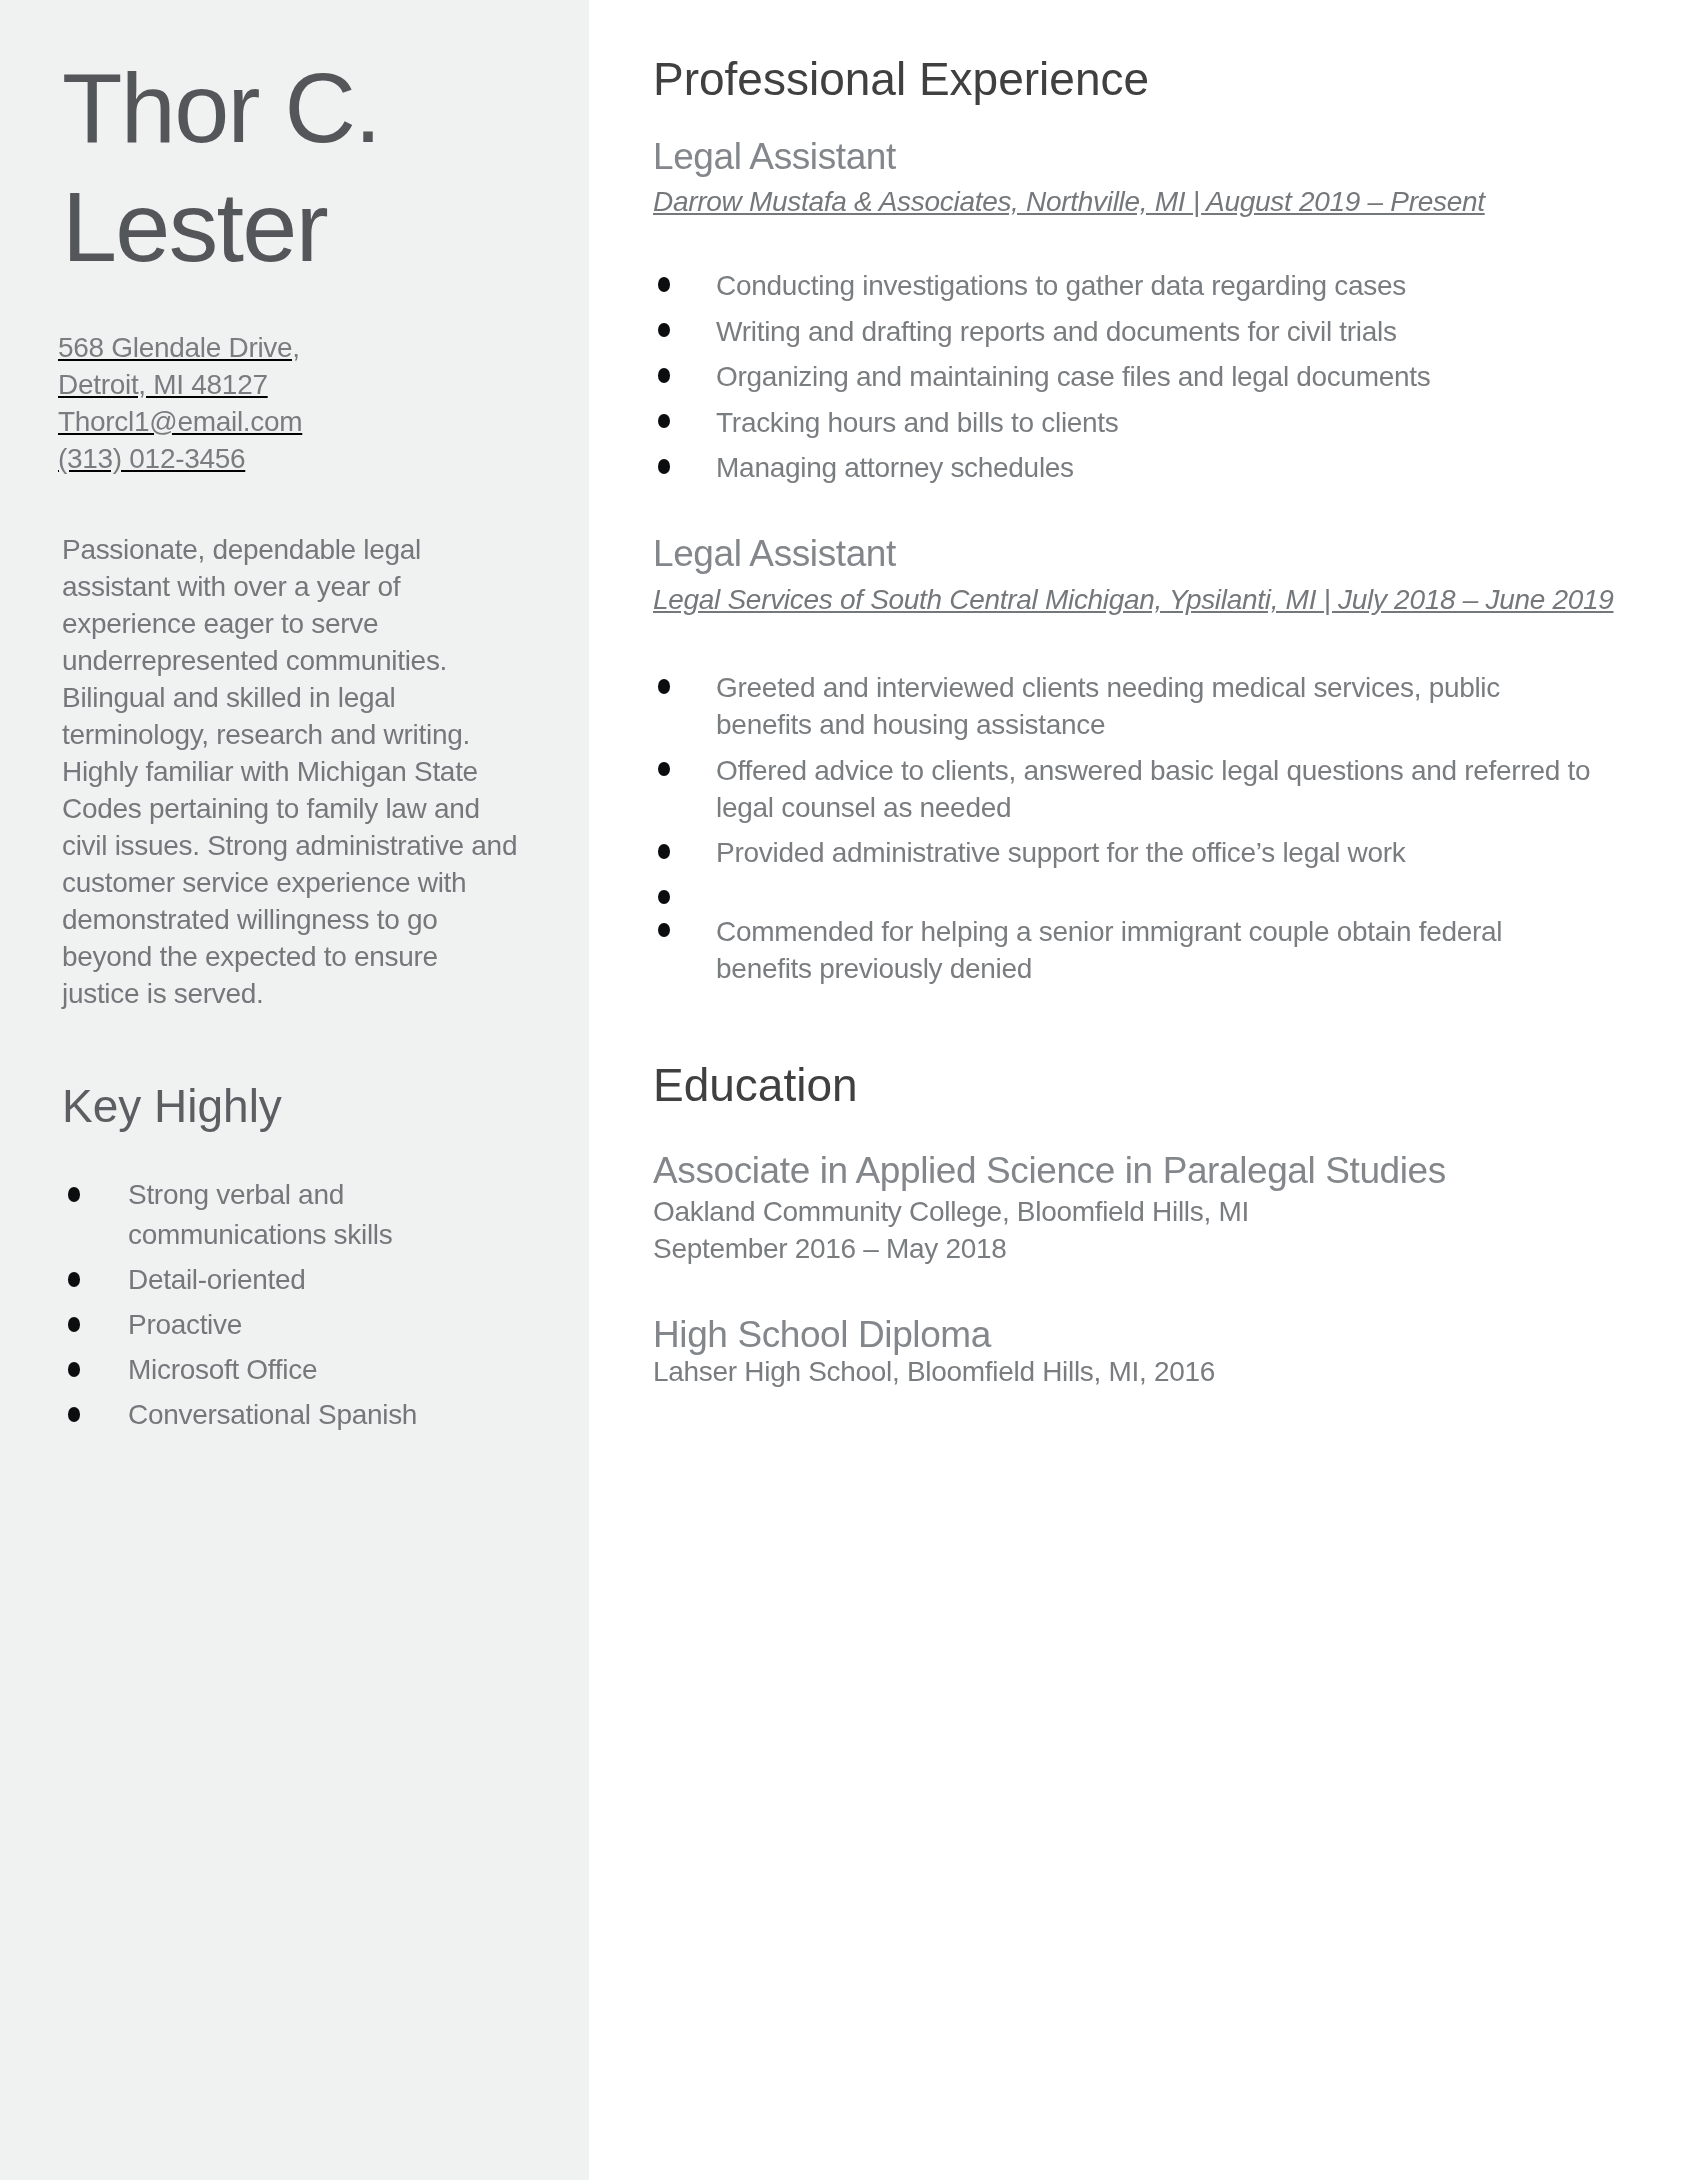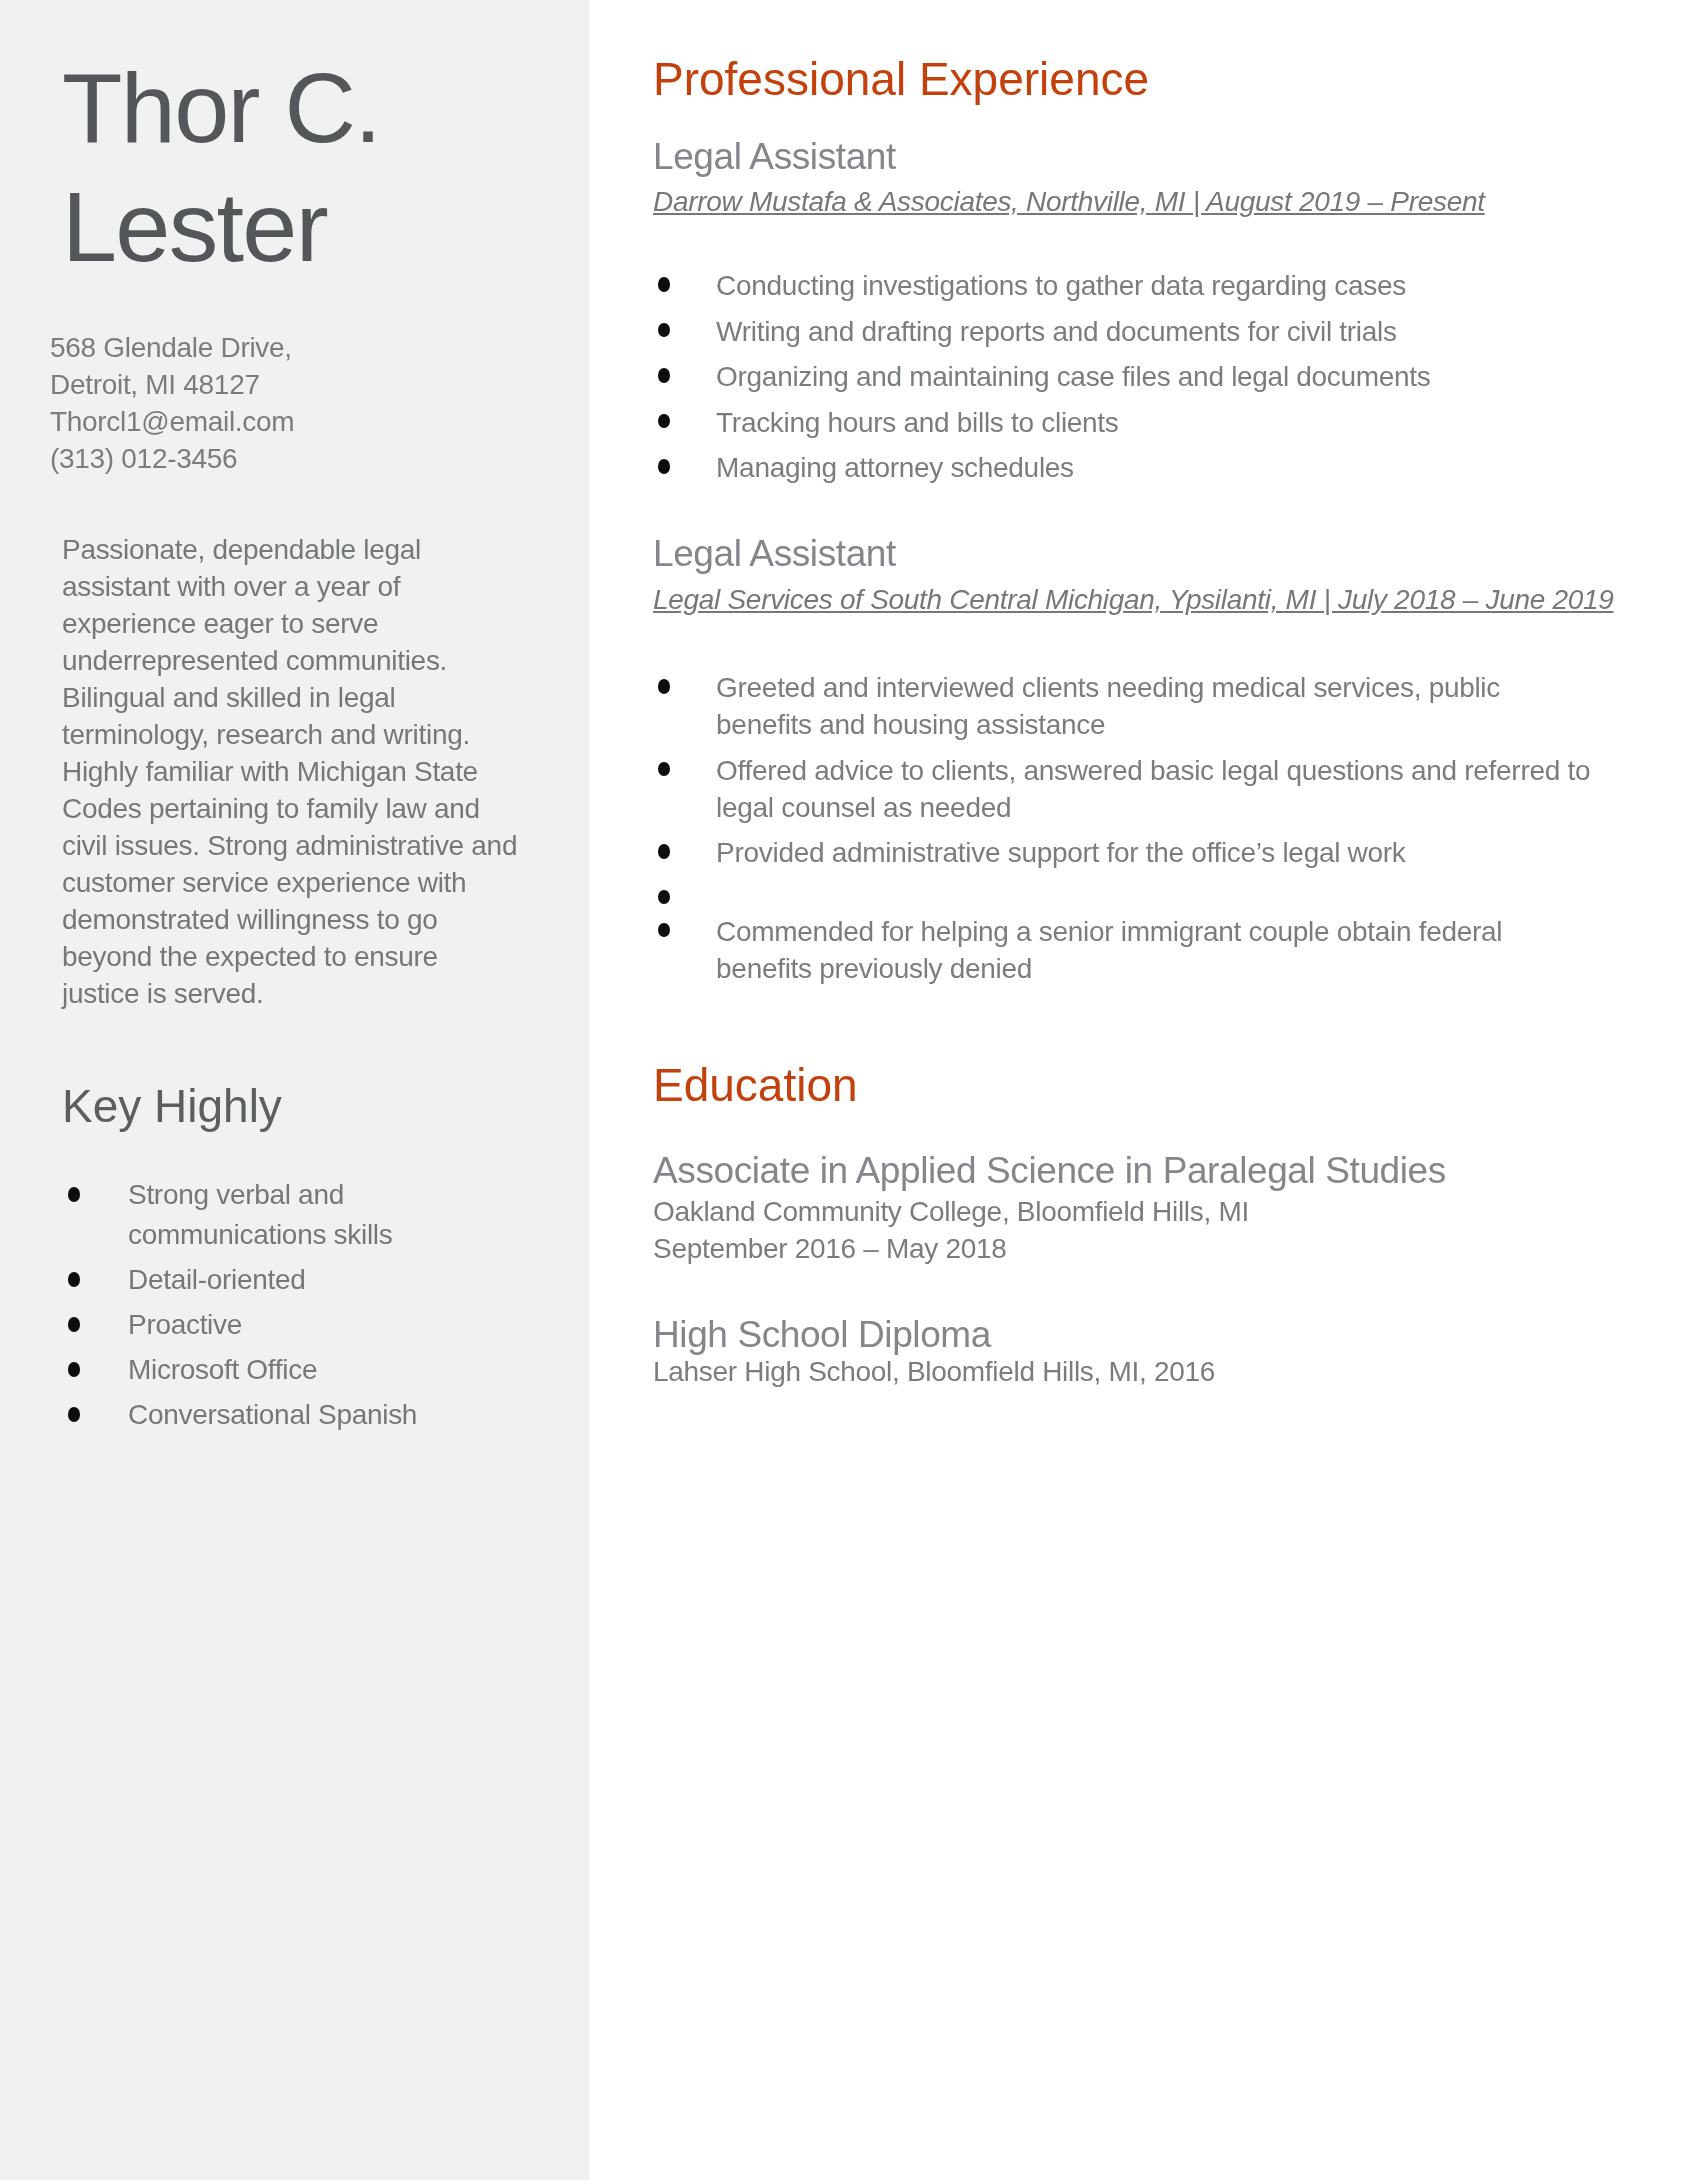--- a/index.html
+++ b/index.html
@@ -8,40 +8,40 @@
     font-family:"Liberation Sans","DejaVu Sans",sans-serif;
     background:#ffffff;
   }
   
   .sidebar{position:absolute;left:0;top:0;width:589px;height:2181px;background:#f0f2f2;}
   .name{
     position:absolute;left:62px;top:48px;margin:0;
     font-size:99px;line-height:119px;font-weight:400;color:#54575a;letter-spacing:-1.7px;
   }
   .name span{display:block;}
-  .contact{position:absolute;left:50px;top:329px;width:477px;}
+  .contact{position:absolute;left:58px;top:329px;width:477px;text-decoration:underline;}
   .contact-line{font-size:28px;line-height:37px;color:#7a7d80;letter-spacing:-0.3px;}
   .summary{
     position:absolute;left:62px;top:531px;width:503px;margin:0;
     font-size:28px;line-height:37px;color:#75787b;letter-spacing:-0.3px;white-space:pre-line;
   }
   .skills-heading{
     position:absolute;left:62px;top:1079px;margin:0;
     font-size:46px;line-height:55px;font-weight:400;color:#5c5f62;
   }
   ul.blist{list-style:none;margin:0;padding:0;}
   .skills{position:absolute;left:62px;top:1175px;width:494px;}
   .skills li{display:flex;align-items:flex-start;padding-left:6px;margin-bottom:5.1px;}
   .skills .dot{flex:0 0 auto;width:12px;height:14.5px;border-radius:50%;background:#0c0d0e;margin-top:12px;}
   .skills .txt{margin-left:48px;font-size:28px;line-height:40px;color:#75787b;letter-spacing:-0.3px;white-space:pre-line;}
   
   .main{position:absolute;left:594px;top:0;width:1091px;height:2181px;background:#ffffff;}
   .section-heading{
     position:absolute;left:59px;margin:0;
-    font-size:46px;line-height:55px;font-weight:400;color:#c2410c;
+    font-size:46px;line-height:55px;font-weight:400;color:#404040;
   }
   .heading-experience{top:52px;}
   .heading-education{top:1058px;}
   .job-title{
     position:absolute;left:59px;margin:0;
     font-size:37px;line-height:44px;font-weight:400;color:#83868a;letter-spacing:-0.4px;white-space:nowrap;
   }
   .title-job1{top:135px;}
   .title-job2{top:532px;}
   .title-edu1{top:1149px;}

